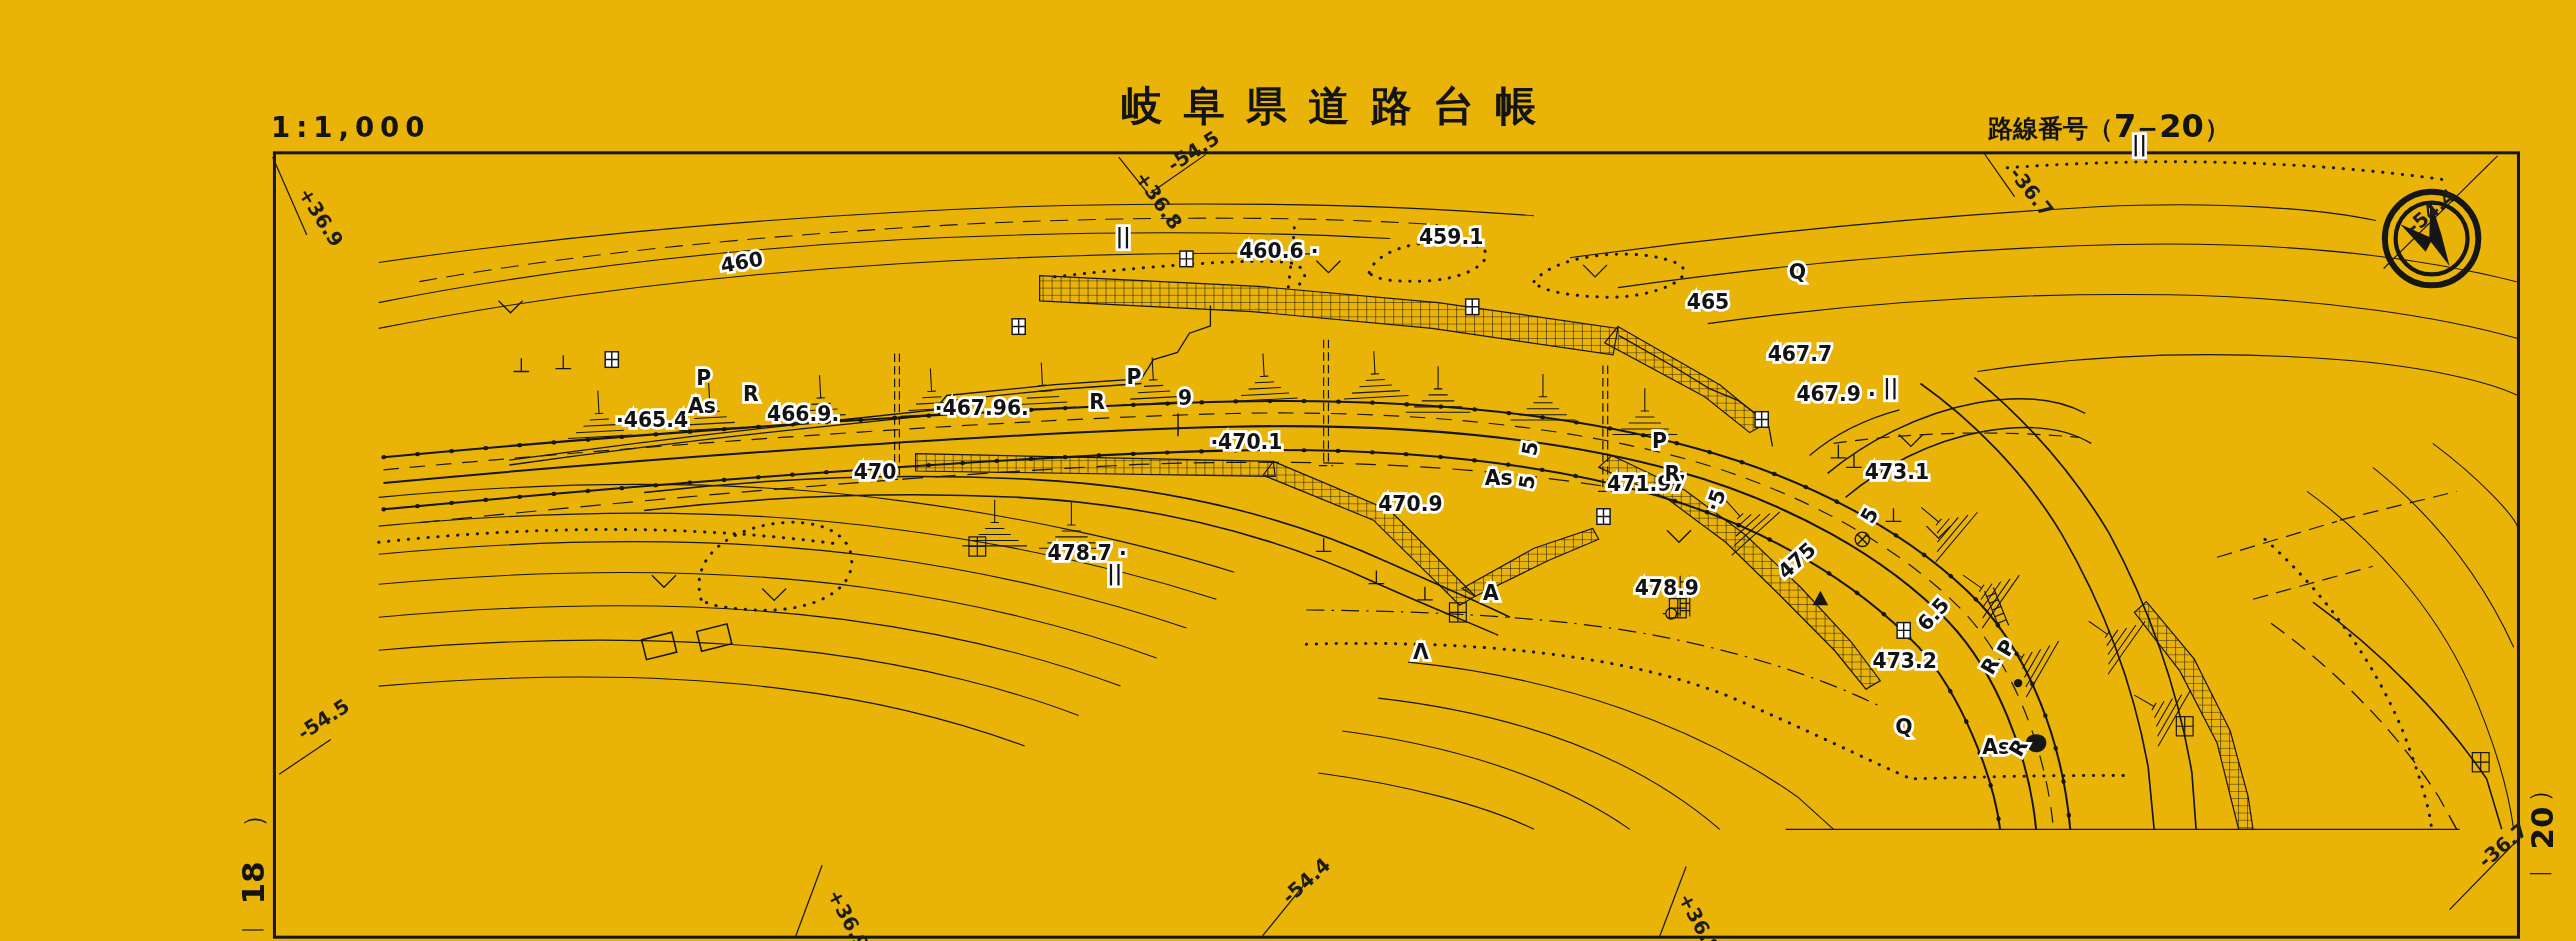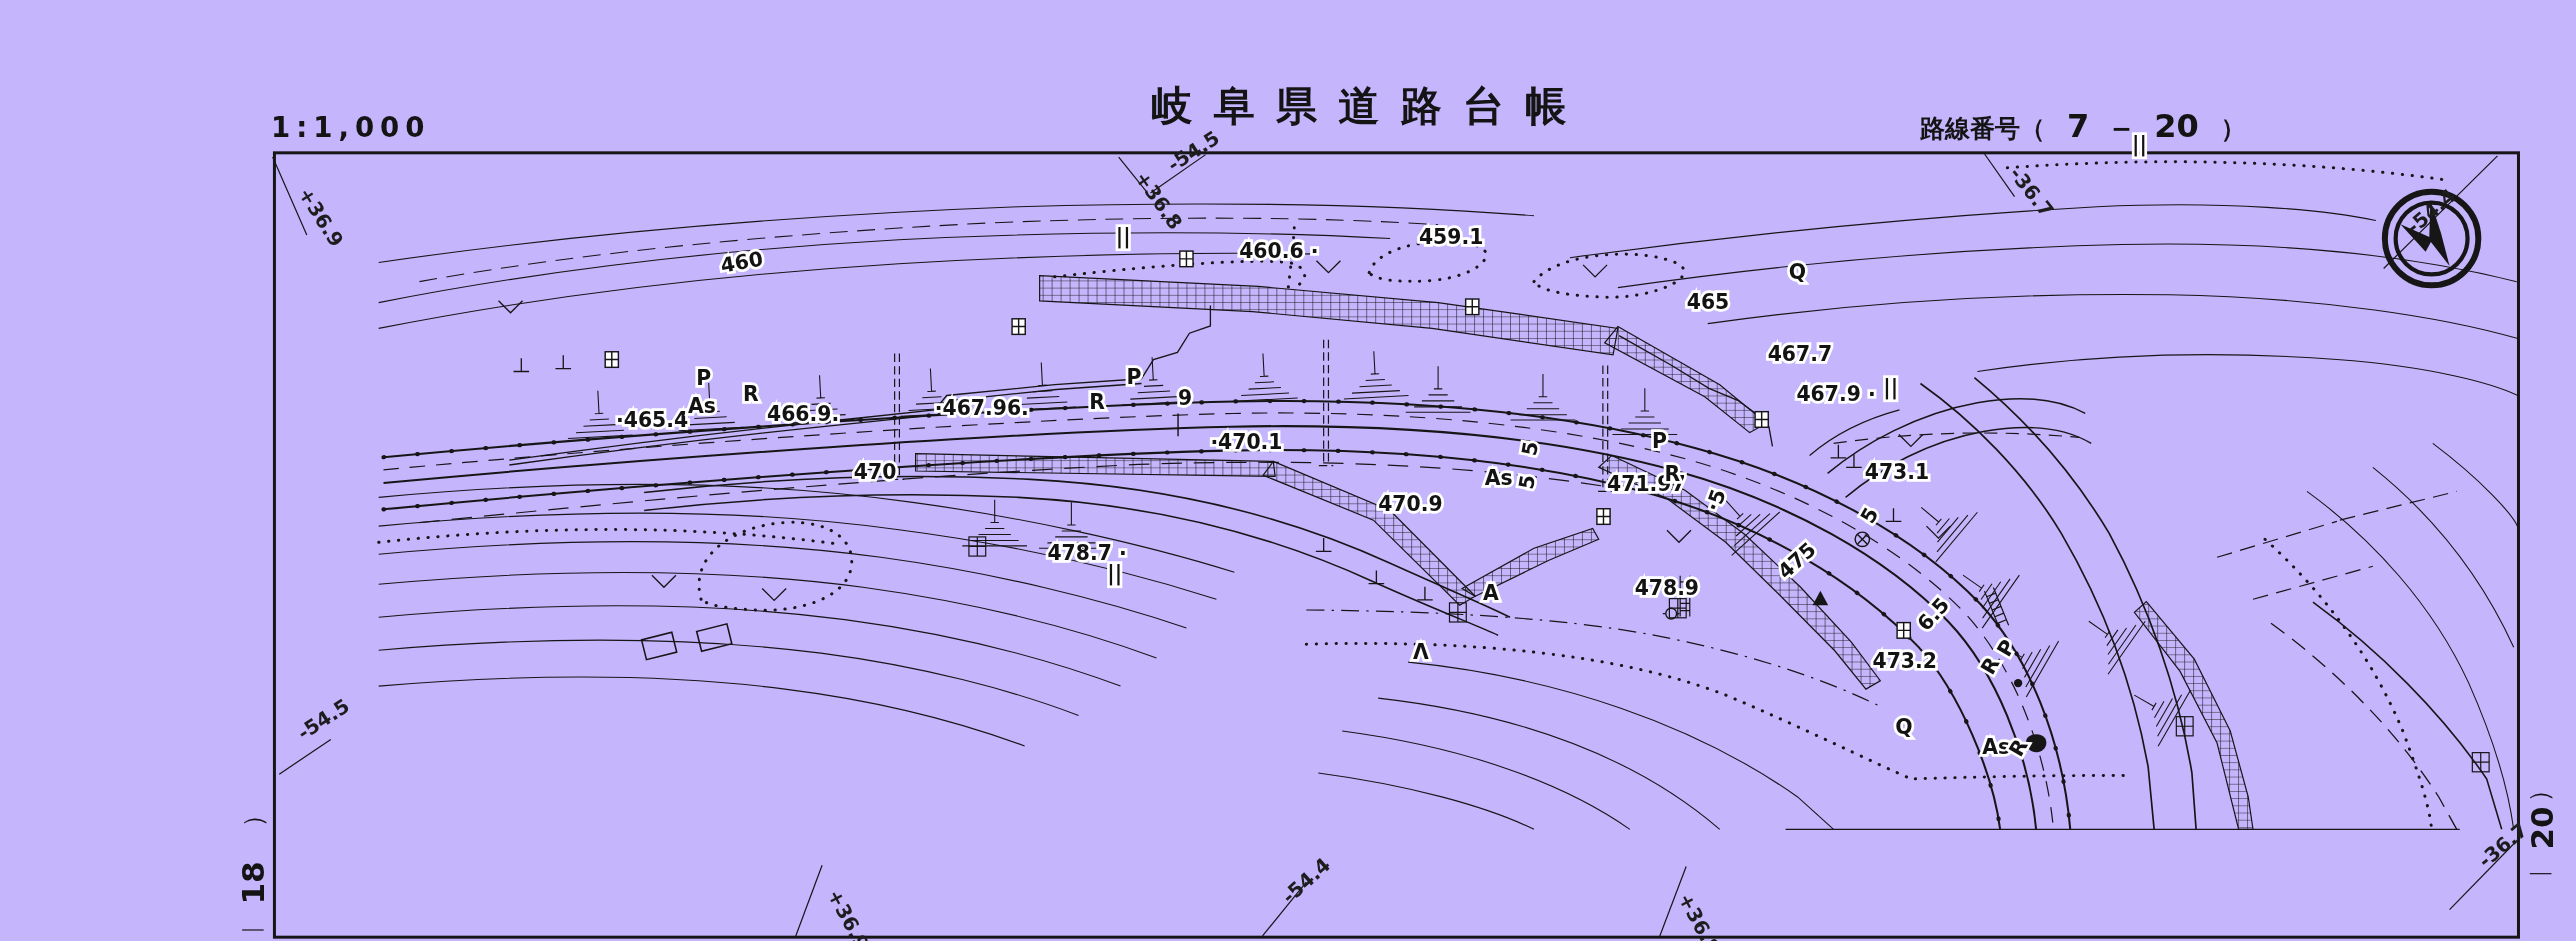--- a/index.html
+++ b/index.html
@@ -1,21 +1,21 @@
 <!DOCTYPE html>
 <html style="font-size:9.6px"><head>
 <meta charset="utf-8">
 <style>
   html,body{margin:0;padding:0;background:#e8e8e8;}
-  #sheet{position:relative;width:2576px;height:942px;background:#c4b5fd;overflow:hidden;
+  #sheet{position:relative;width:2576px;height:942px;background:#eab308;overflow:hidden;
          font-family:"DejaVu Sans","Liberation Sans",sans-serif;color:#141414;}
   #scale-note{position:absolute;left:271px;top:111px;font-size:27.6px;letter-spacing:6px;font-weight:600;}
-  #title{position:absolute;left:1070px;top:79px;width:599px;text-align:center;
+  #title{position:absolute;left:1040px;top:79px;width:599px;text-align:center;
          font-size:41px;font-weight:bold;letter-spacing:0.52em;white-space:nowrap;}
-  #route{position:absolute;left:1920px;top:107px;display:flex;align-items:baseline;gap:22px;
+  #route{position:absolute;left:1988px;top:107px;display:flex;align-items:baseline;gap:1px;
          font-size:25px;font-weight:600;white-space:nowrap;justify-content:flex-end;}
   #route .num{font-size:32px;font-weight:bold;}
   .pagemark{position:absolute;font-weight:bold;transform:rotate(-90deg);transform-origin:center;}
   #page-left-paren{left:240px;top:797px;font-size:26px;font-weight:400;}
   #page-left-num{left:231px;top:865px;font-size:31px;}
   #page-right-paren{left:2526px;top:772px;font-size:26px;font-weight:400;}
   #page-right-num{left:2520px;top:810px;font-size:31px;}
   svg{position:absolute;left:0;top:0;}
   svg *{vector-effect:none;}
   .ink{stroke:#161616;fill:none;}

